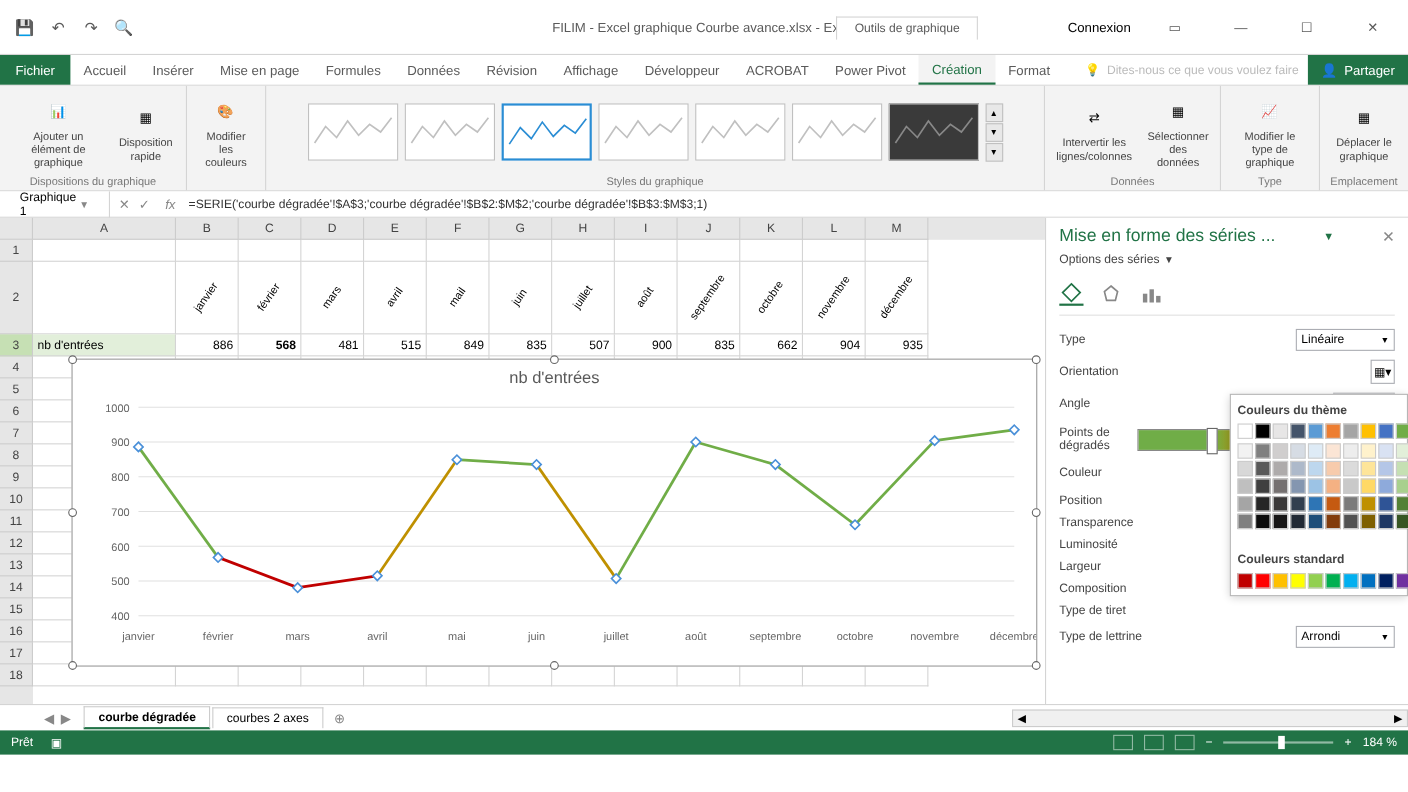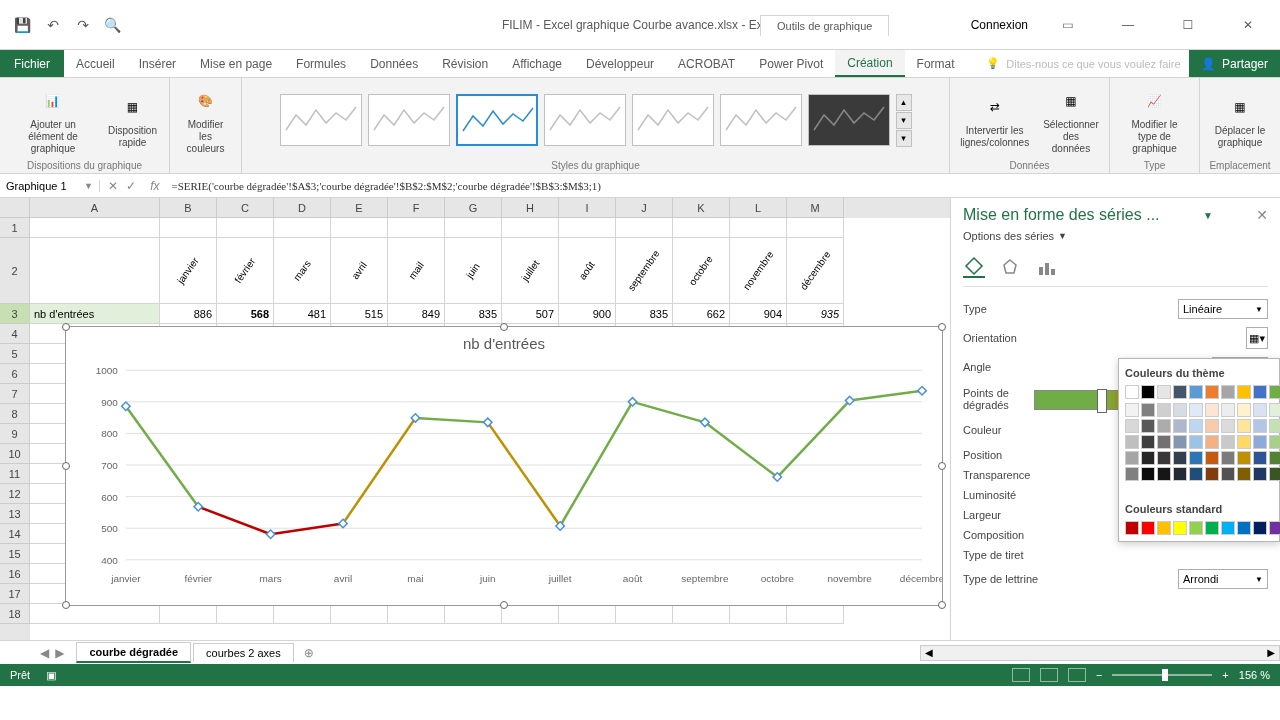--- a/index.html
+++ b/index.html
@@ -31,24 +31,24 @@
 .big-btn-icon { width: 32px; height: 32px; display: flex; align-items: center; justify-content: center; }
 .big-btn-label { font-size: 10px; text-align: center; line-height: 1.2; color: #444; }
 .chart-style-thumb { width: 82px; height: 52px; background: #fff; border: 1px solid #c0c0c0; cursor: pointer; position: relative; }
 .chart-style-thumb.selected { border: 2px solid #2a8dd4; }
 .chart-style-thumb.dark { background: #3a3a3a; }
 .style-scroll { width: 16px; display: flex; flex-direction: column; gap: 1px; }
 .style-scroll-btn { height: 17px; background: #e8e8e8; border: 1px solid #c0c0c0; font-size: 9px; display: flex; align-items: center; justify-content: center; cursor: pointer; }
 
 
 .formula-bar { height: 24px; border-bottom: 1px solid #d4d4d4; display: flex; align-items: center; background: #fff; }
-.name-box { width: 100px; border-right: 1px solid #d4d4d4; padding: 0 6px; display: flex; align-items: center; justify-content: space-between; font-size: 11px; }
+.name-box { width: 100px; border-right: 1px solid #d4d4d4; padding: 0 18px; display: flex; align-items: center; justify-content: space-between; font-size: 11px; }
 .fx-btns { display: flex; gap: 8px; padding: 0 8px; color: #888; }
 .fx-label { font-style: italic; color: #888; padding: 0 6px; }
-.formula-input { flex: 1; padding: 0 6px; font-size: 11px; color: #333; font-family: Liberation Serif, serif; }
+.formula-input { flex: 1; padding: 0 6px; font-size: 11px; color: #333; }
 
 
 .main-area { display: flex; height: 442px; }
 .grid-wrapper { flex: 1; display: flex; flex-direction: column; position: relative; }
 .col-headers { display: flex; height: 20px; background: #e6e6e6; }
 .corner { width: 30px; border-right: 1px solid #ccc; border-bottom: 1px solid #ccc; background: #e6e6e6; }
 .col-h { border-right: 1px solid #ccc; border-bottom: 1px solid #ccc; text-align: center; font-size: 11px; color: #444; display: flex; align-items: center; justify-content: center; }
 .grid-body { display: flex; flex: 1; overflow: hidden; }
 .row-headers { width: 30px; background: #e6e6e6; }
 .row-h { height: 20px; border-bottom: 1px solid #ccc; border-right: 1px solid #ccc; text-align: center; font-size: 11px; color: #444; display: flex; align-items: center; justify-content: center; }
@@ -357,21 +357,21 @@
             <div class="cell" style="width: 57px; font-weight: bold;">568</div>
             <div class="cell" style="width: 57px;">481</div>
             <div class="cell" style="width: 57px;">515</div>
             <div class="cell" style="width: 57px;">849</div>
             <div class="cell" style="width: 57px;">835</div>
             <div class="cell" style="width: 57px;">507</div>
             <div class="cell" style="width: 57px;">900</div>
             <div class="cell" style="width: 57px;">835</div>
             <div class="cell" style="width: 57px;">662</div>
             <div class="cell" style="width: 57px;">904</div>
-            <div class="cell" style="width: 57px; font-style: italic;">935</div>
+            <div class="cell" style="width: 57px;">935</div>
           </div>
           <div class="cell-row">
             <div class="cell" style="width: 130px;"></div>
             <div class="cell" style="width: 57px;"></div>
             <div class="cell" style="width: 57px;"></div>
             <div class="cell" style="width: 57px;"></div>
             <div class="cell" style="width: 57px;"></div>
             <div class="cell" style="width: 57px;"></div>
             <div class="cell" style="width: 57px;"></div>
             <div class="cell" style="width: 57px;"></div>
@@ -849,15 +849,15 @@
   <span style="margin-left:16px">▣</span>
   <div class="statusbar-right">
     <div class="view-btn"></div>
     <div class="view-btn"></div>
     <div class="view-btn"></div>
     <span>−</span>
     <div class="zoom-slider">
         <div class="zoom-handle"></div>
       </div>
     <span>+</span>
-    <span>156 %</span>
+    <span>184 %</span>
   </div>
 </div>
 
 </body></html>

